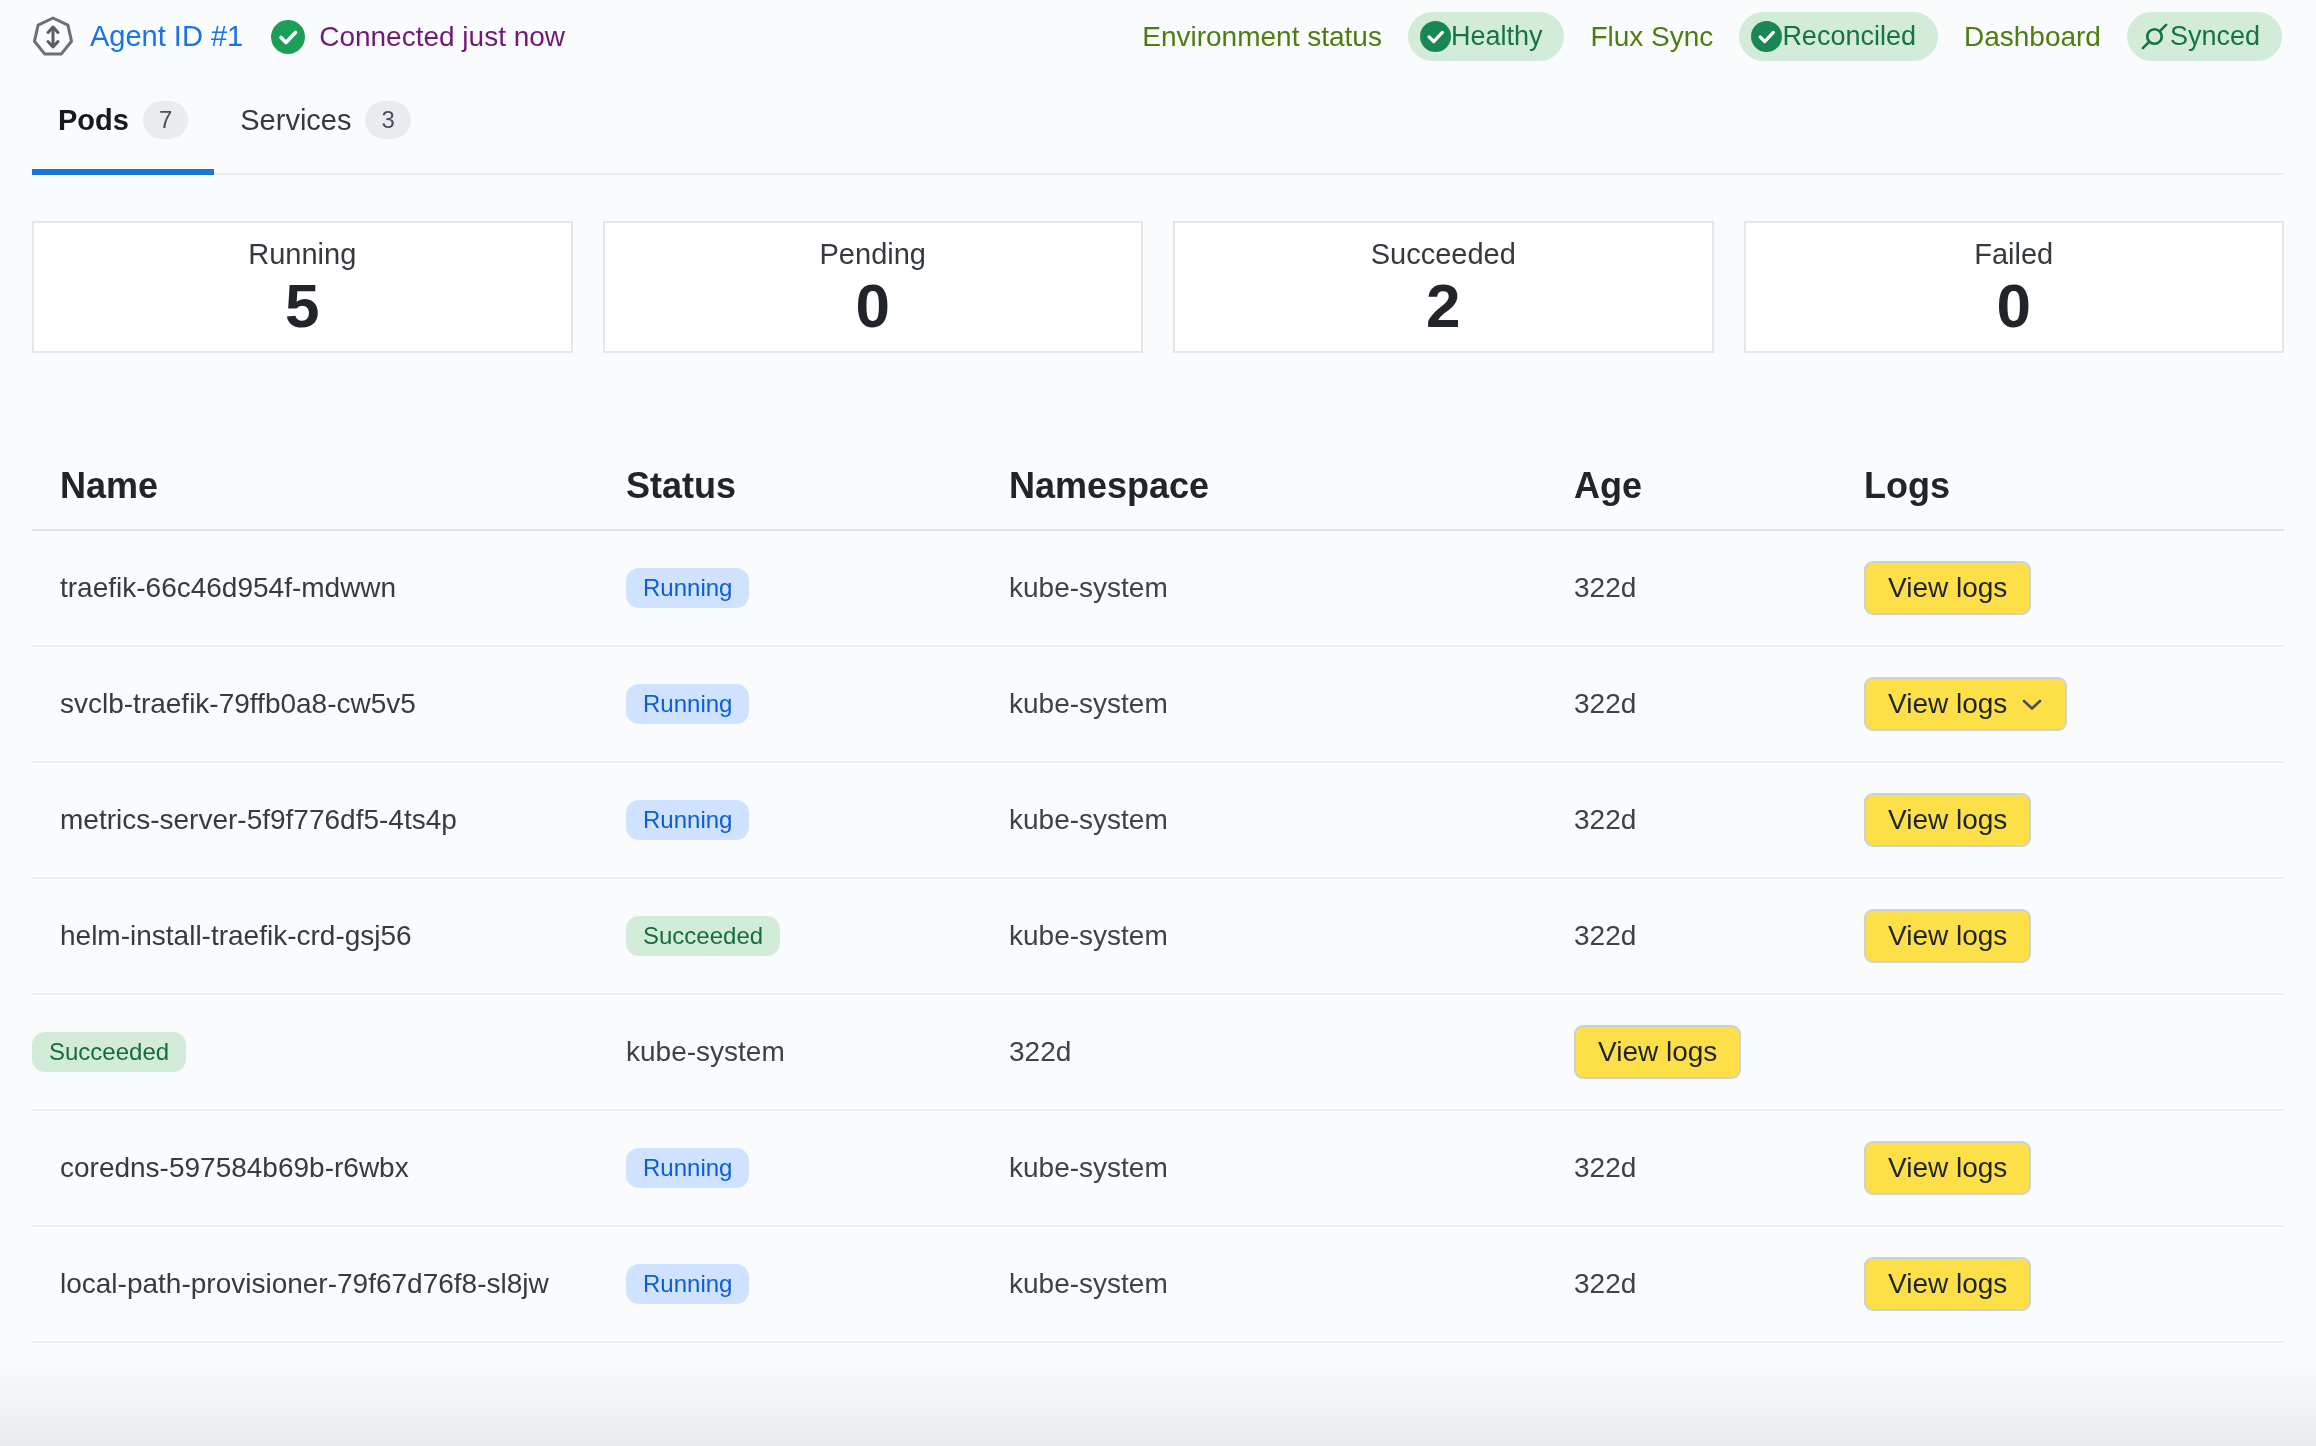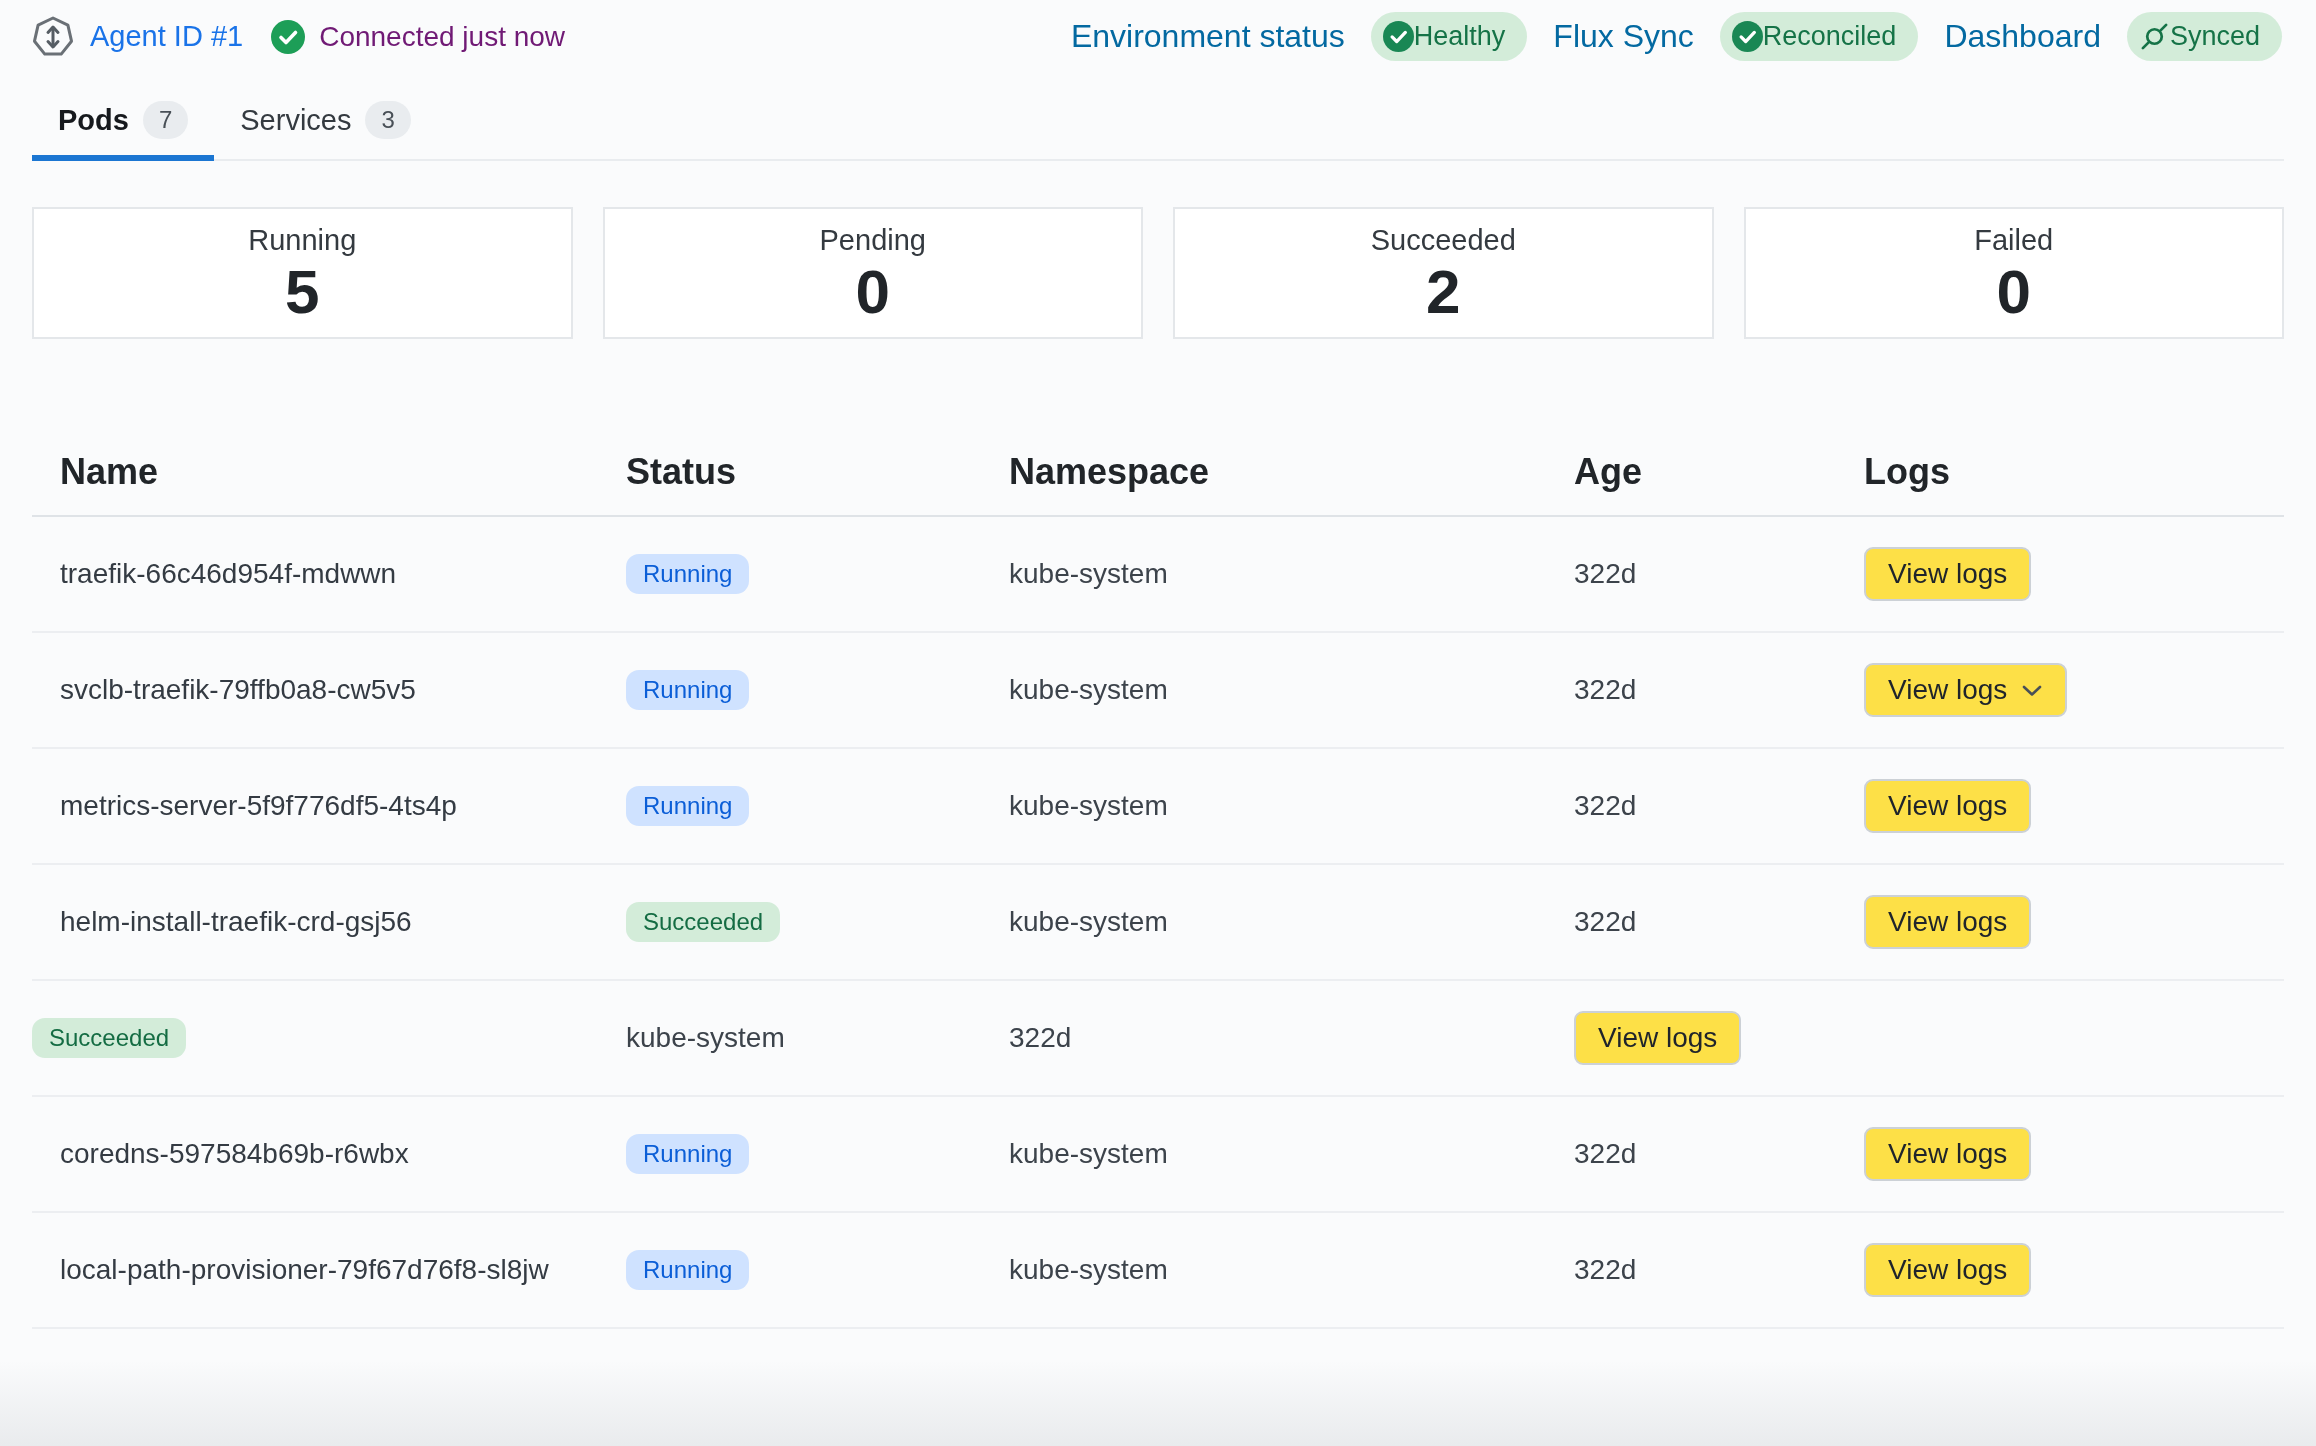--- a/index.html
+++ b/index.html
@@ -19,39 +19,39 @@
   }
   .topbar-left { display:flex; align-items:center; gap:14px; }
   .agent-icon svg { display:block; }
   .agent-link {
     color:var(--link-blue, #1a73e8); font-size:29px; text-decoration:none; cursor:pointer;
   }
   .check-circle { margin-left:14px; display:flex; }
   .connected-text { font-size:28px; color:#701a75; }
 
   .topbar-right { display:flex; align-items:center; gap:26px; }
-  .status-label { font-size:32px; color:#0369a1; font-weight:500; }
+  .status-label { font-size:28px; color:#4d7c0f; font-weight:500; }
   .pill {
     display:inline-flex; align-items:center; 
     background:var(--green-badge-bg, #d3ecd9);
     border-radius:999px; padding:9px 22px 9px 12px;
     font-size:27px; color:var(--green-badge-text, #157347); font-weight:500;
   }
   .pill .pill-icon { display:flex; }
 
   
   .tabs {
     margin:26px 32px 0 32px;
     display:flex; align-items:flex-end;
     border-bottom:2px solid #e9ecef;
   }
   .tab {
     background:none; border:none; cursor:pointer;
     display:flex; align-items:center; gap:14px;
-    padding:14px 26px 16px 26px;
+    padding:14px 26px 30px 26px;
     font-family:inherit; font-size:29px; color:#343a40;
     border-bottom:6px solid transparent; margin-bottom:-2px;
   }
   .tab.active { font-weight:700; color:#16191d; border-bottom-color:var(--underline-blue, #1b76d2); }
   .tab-count {
     background:#e9ecef; color:#495057; font-size:24px; font-weight:400;
     border-radius:999px; padding:5px 16px;
   }
 
   

